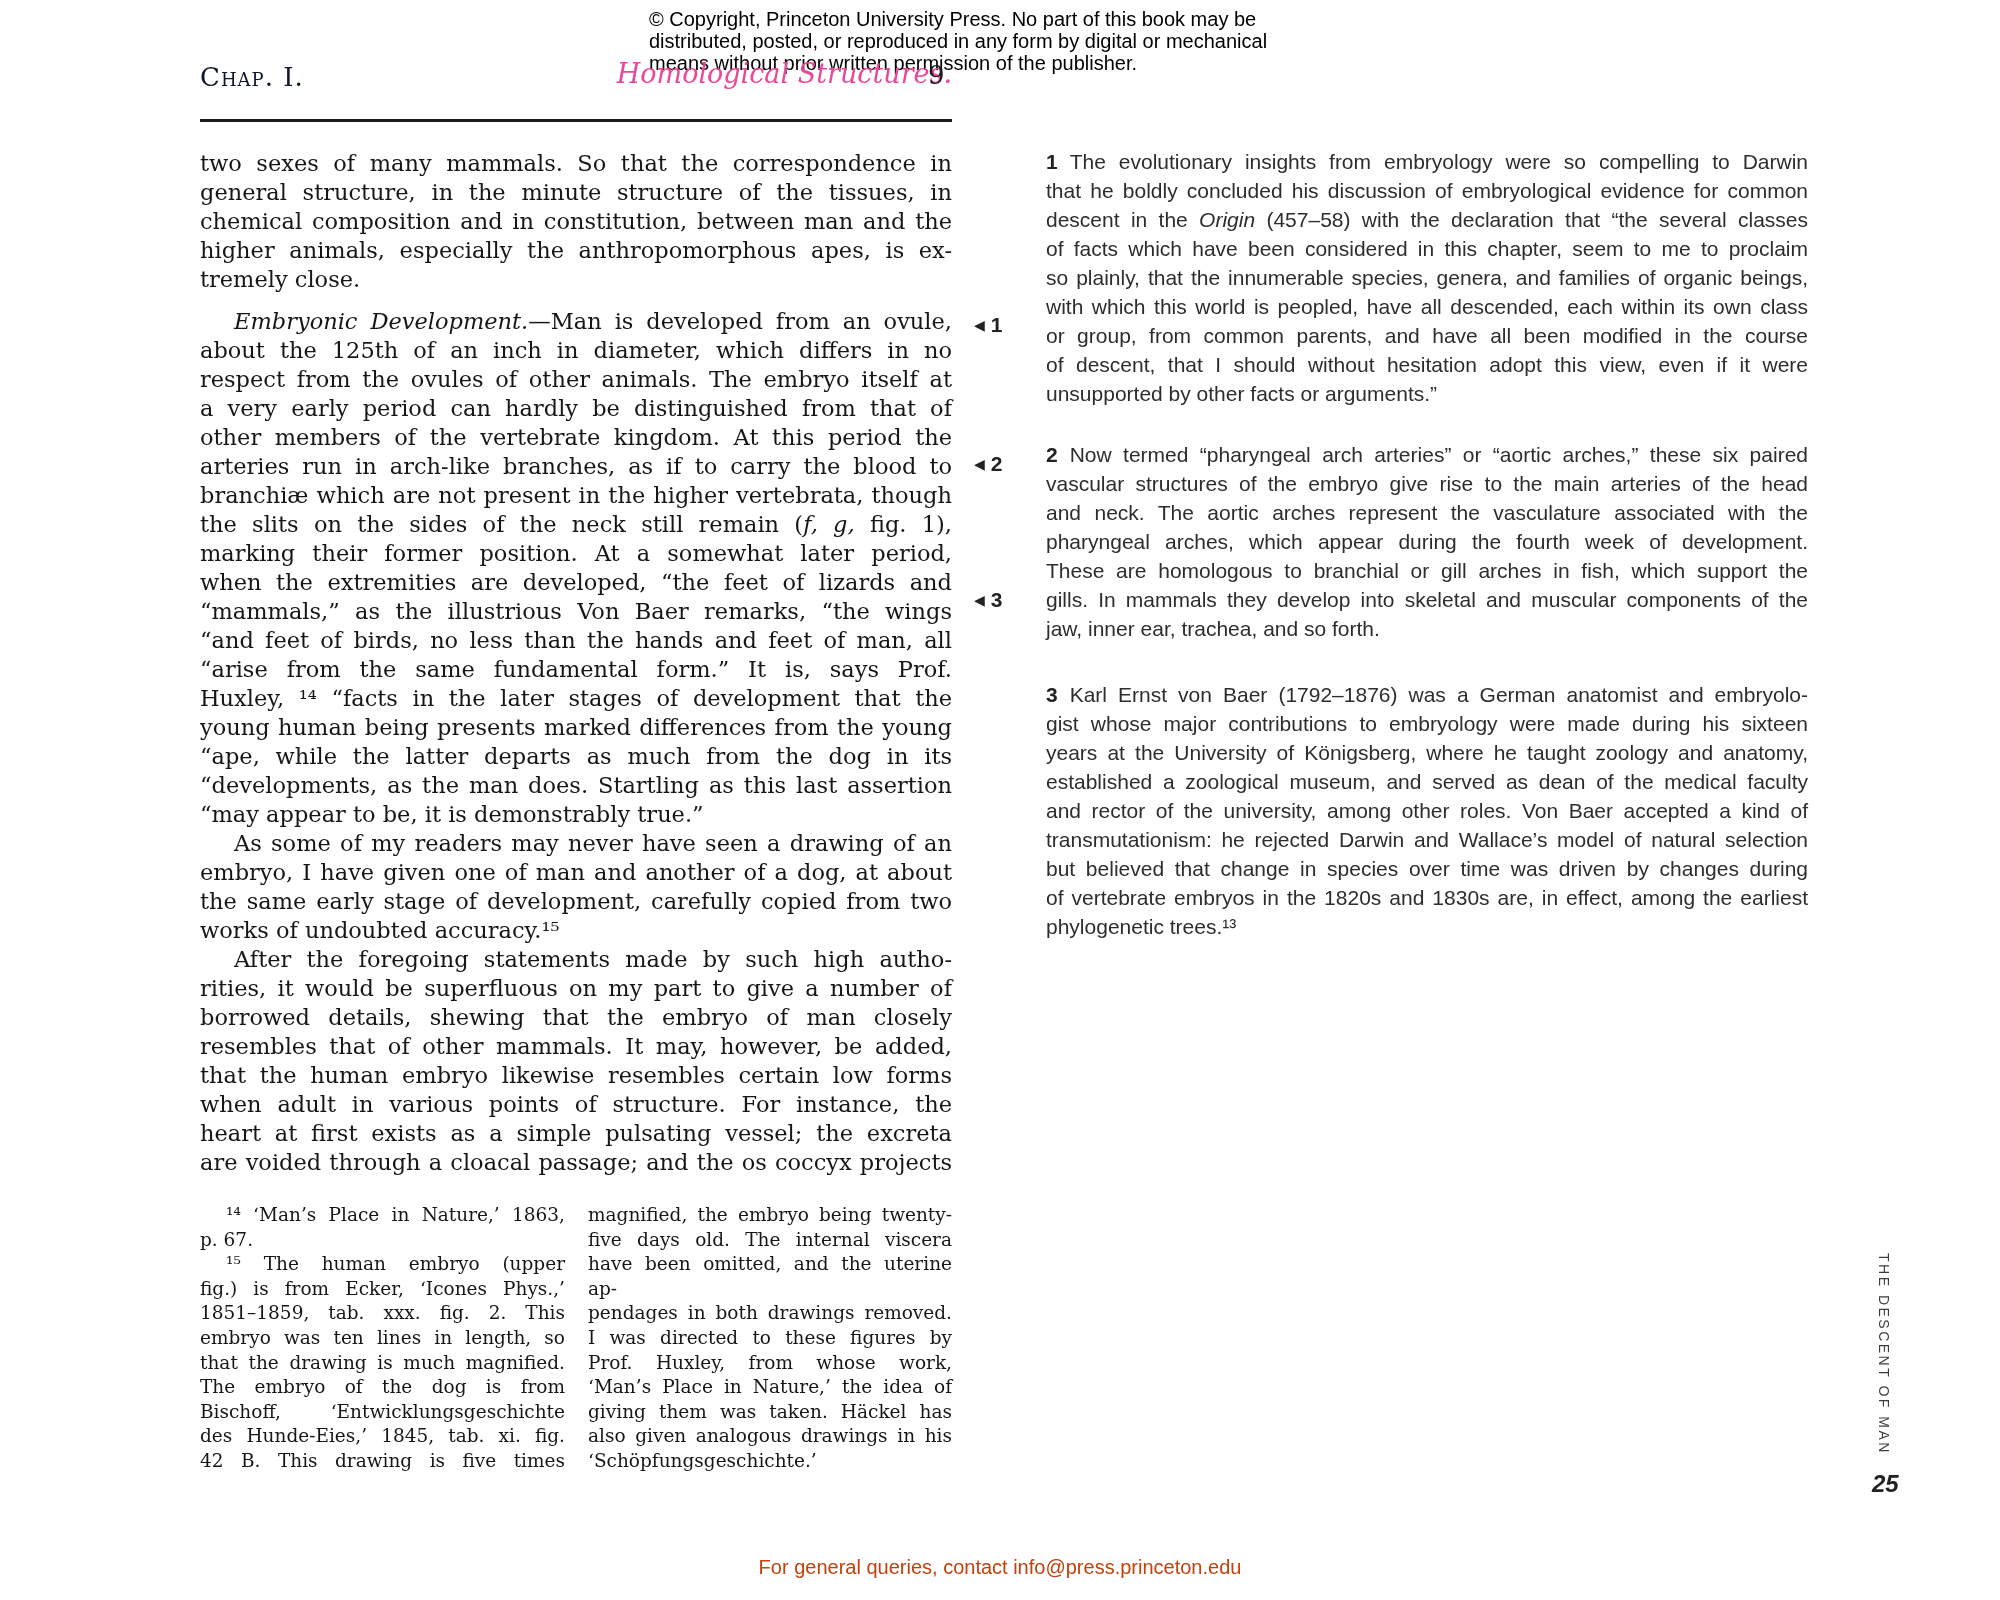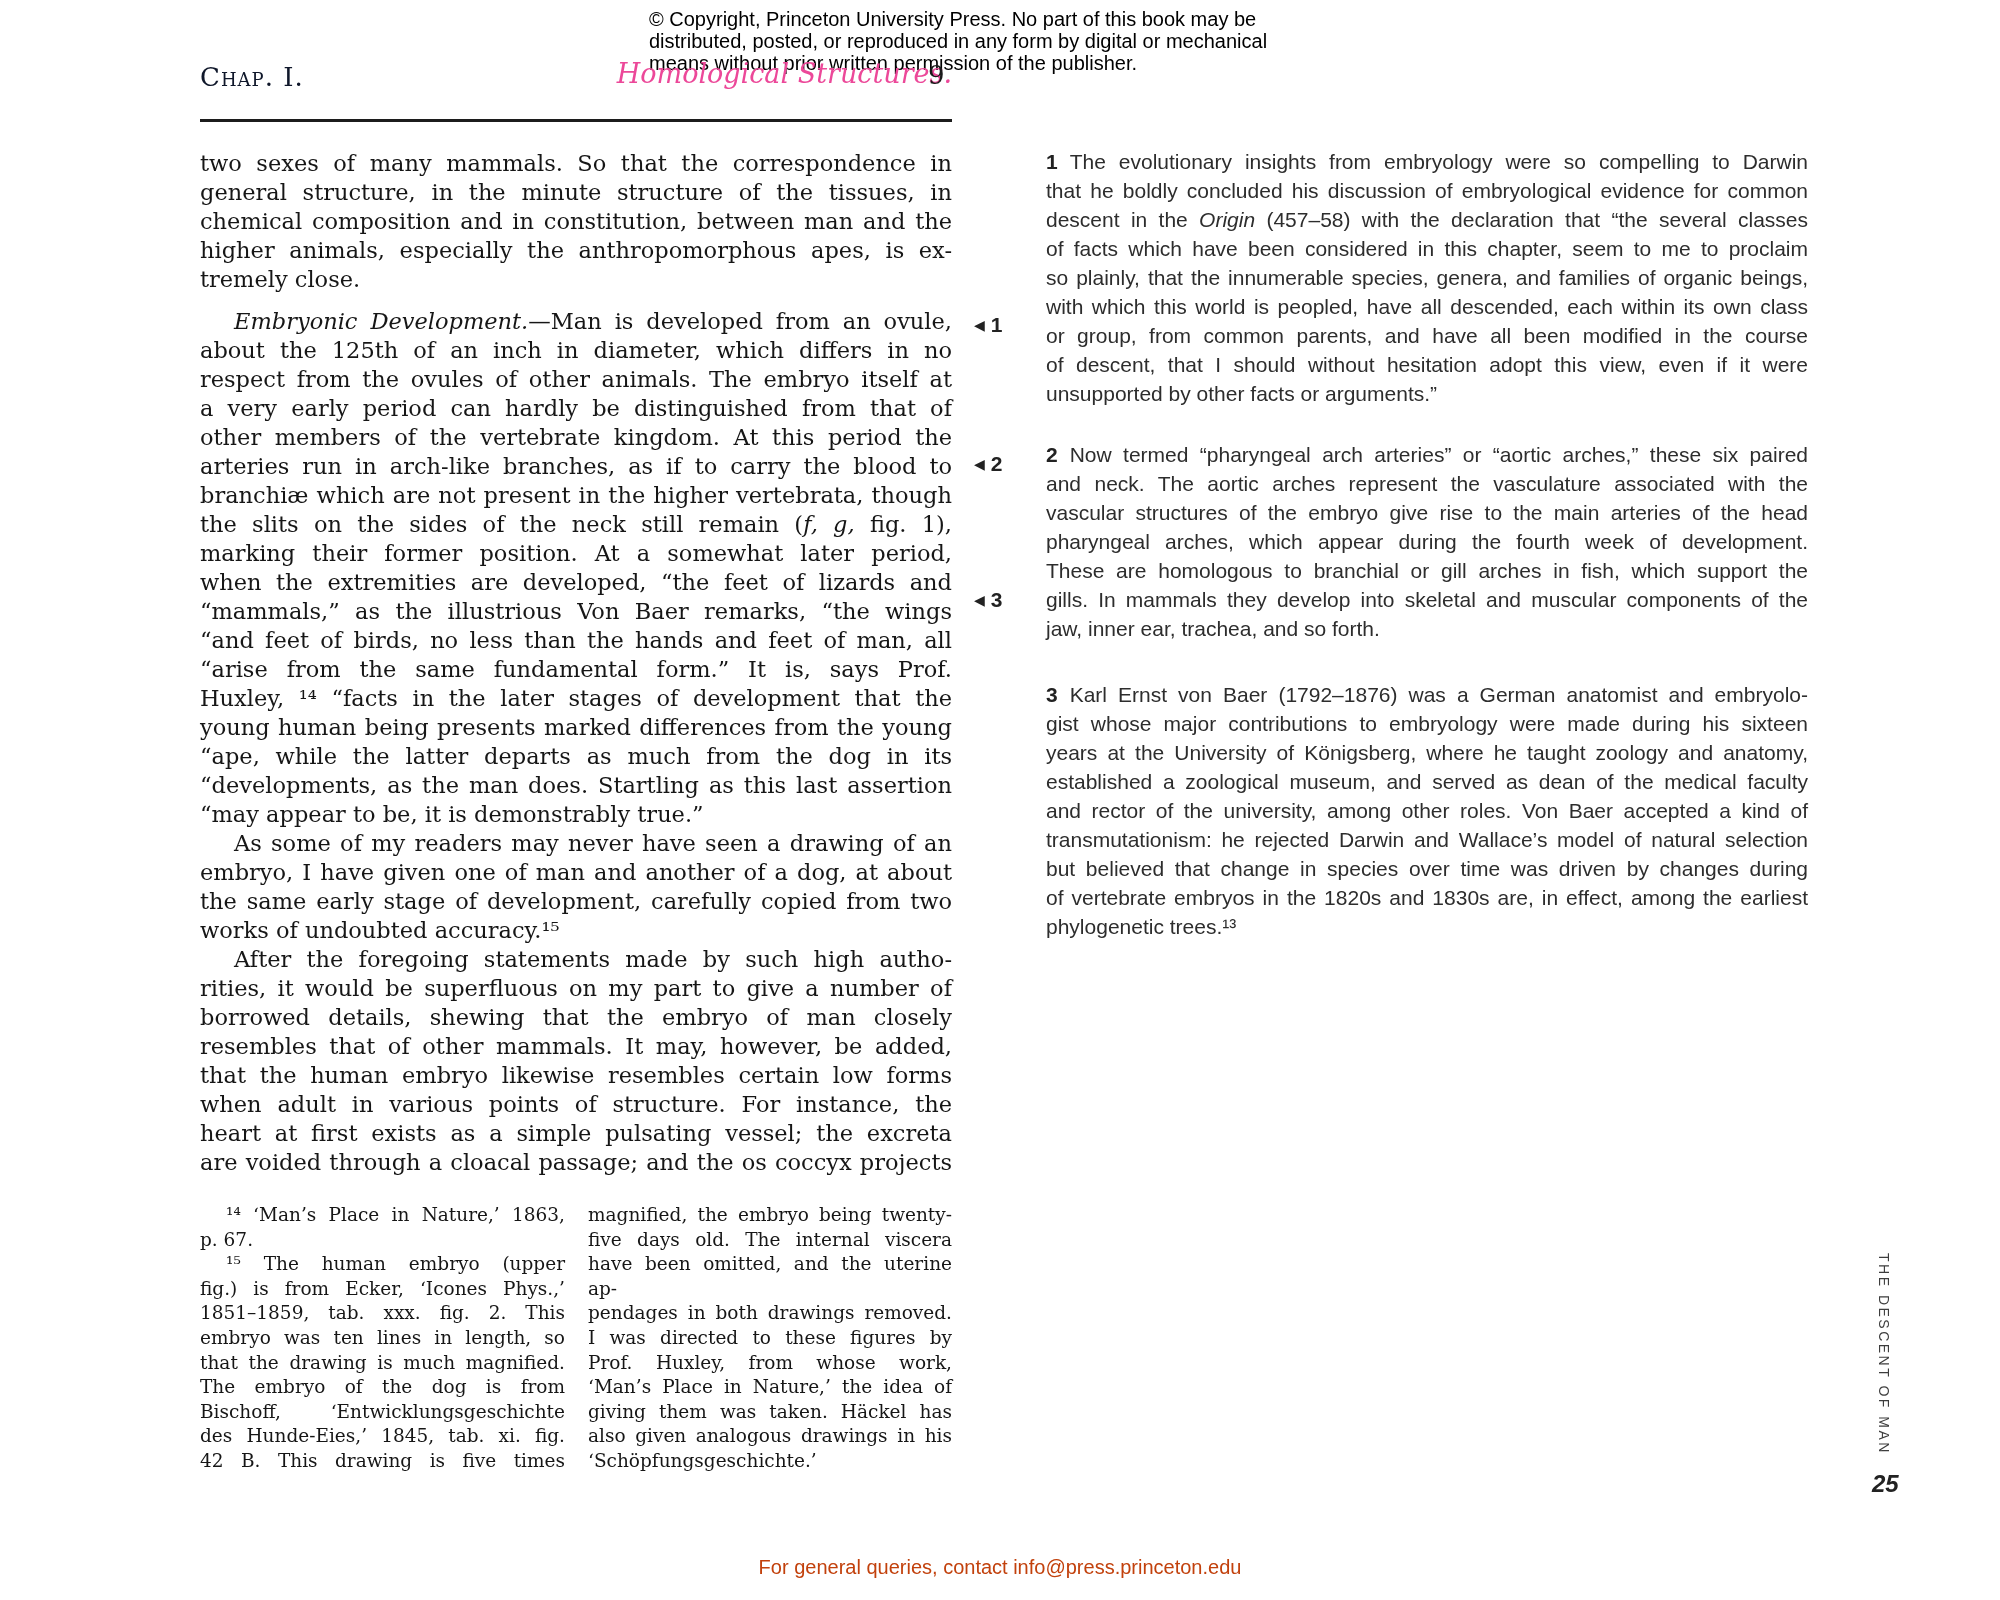--- a/index.html
+++ b/index.html
@@ -161,22 +161,22 @@
       <div class="aline">descent in the <i>Origin</i> (457–58) with the declaration that “the several classes</div>
       <div class="aline">of facts which have been considered in this chapter, seem to me to proclaim</div>
       <div class="aline">so plainly, that the innumerable species, genera, and families of organic beings,</div>
       <div class="aline">with which this world is peopled, have all descended, each within its own class</div>
       <div class="aline">or group, from common parents, and have all been modified in the course</div>
       <div class="aline">of descent, that I should without hesitation adopt this view, even if it were</div>
       <div class="aline rag">unsupported by other facts or arguments.”</div>
     </div>
   <div class="note n2">
       <div class="aline"><span class="nnum">2</span>Now termed “pharyngeal arch arteries” or “aortic arches,” these six paired</div>
+      <div class="aline">vascular structures of the embryo give rise to the main arteries of the head</div>
       <div class="aline">and neck. The aortic arches represent the vasculature associated with the</div>
-      <div class="aline">vascular structures of the embryo give rise to the main arteries of the head</div>
       <div class="aline">pharyngeal arches, which appear during the fourth week of development.</div>
       <div class="aline">These are homologous to branchial or gill arches in fish, which support the</div>
       <div class="aline">gills. In mammals they develop into skeletal and muscular components of the</div>
       <div class="aline rag">jaw, inner ear, trachea, and so forth.</div>
     </div>
   <div class="note n3">
       <div class="aline"><span class="nnum">3</span>Karl Ernst von Baer (1792–1876) was a German anatomist and embryolo-</div>
       <div class="aline">gist whose major contributions to embryology were made during his sixteen</div>
       <div class="aline">years at the University of Königsberg, where he taught zoology and anatomy,</div>
       <div class="aline">established a zoological museum, and served as dean of the medical faculty</div>

